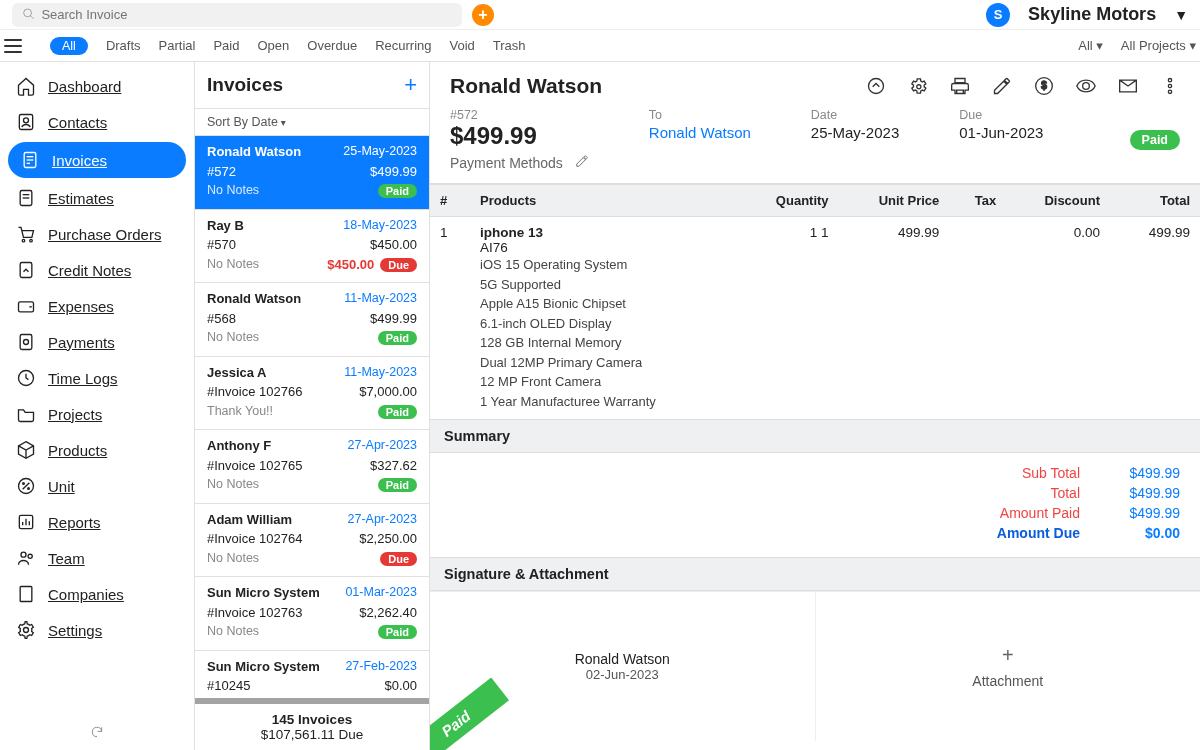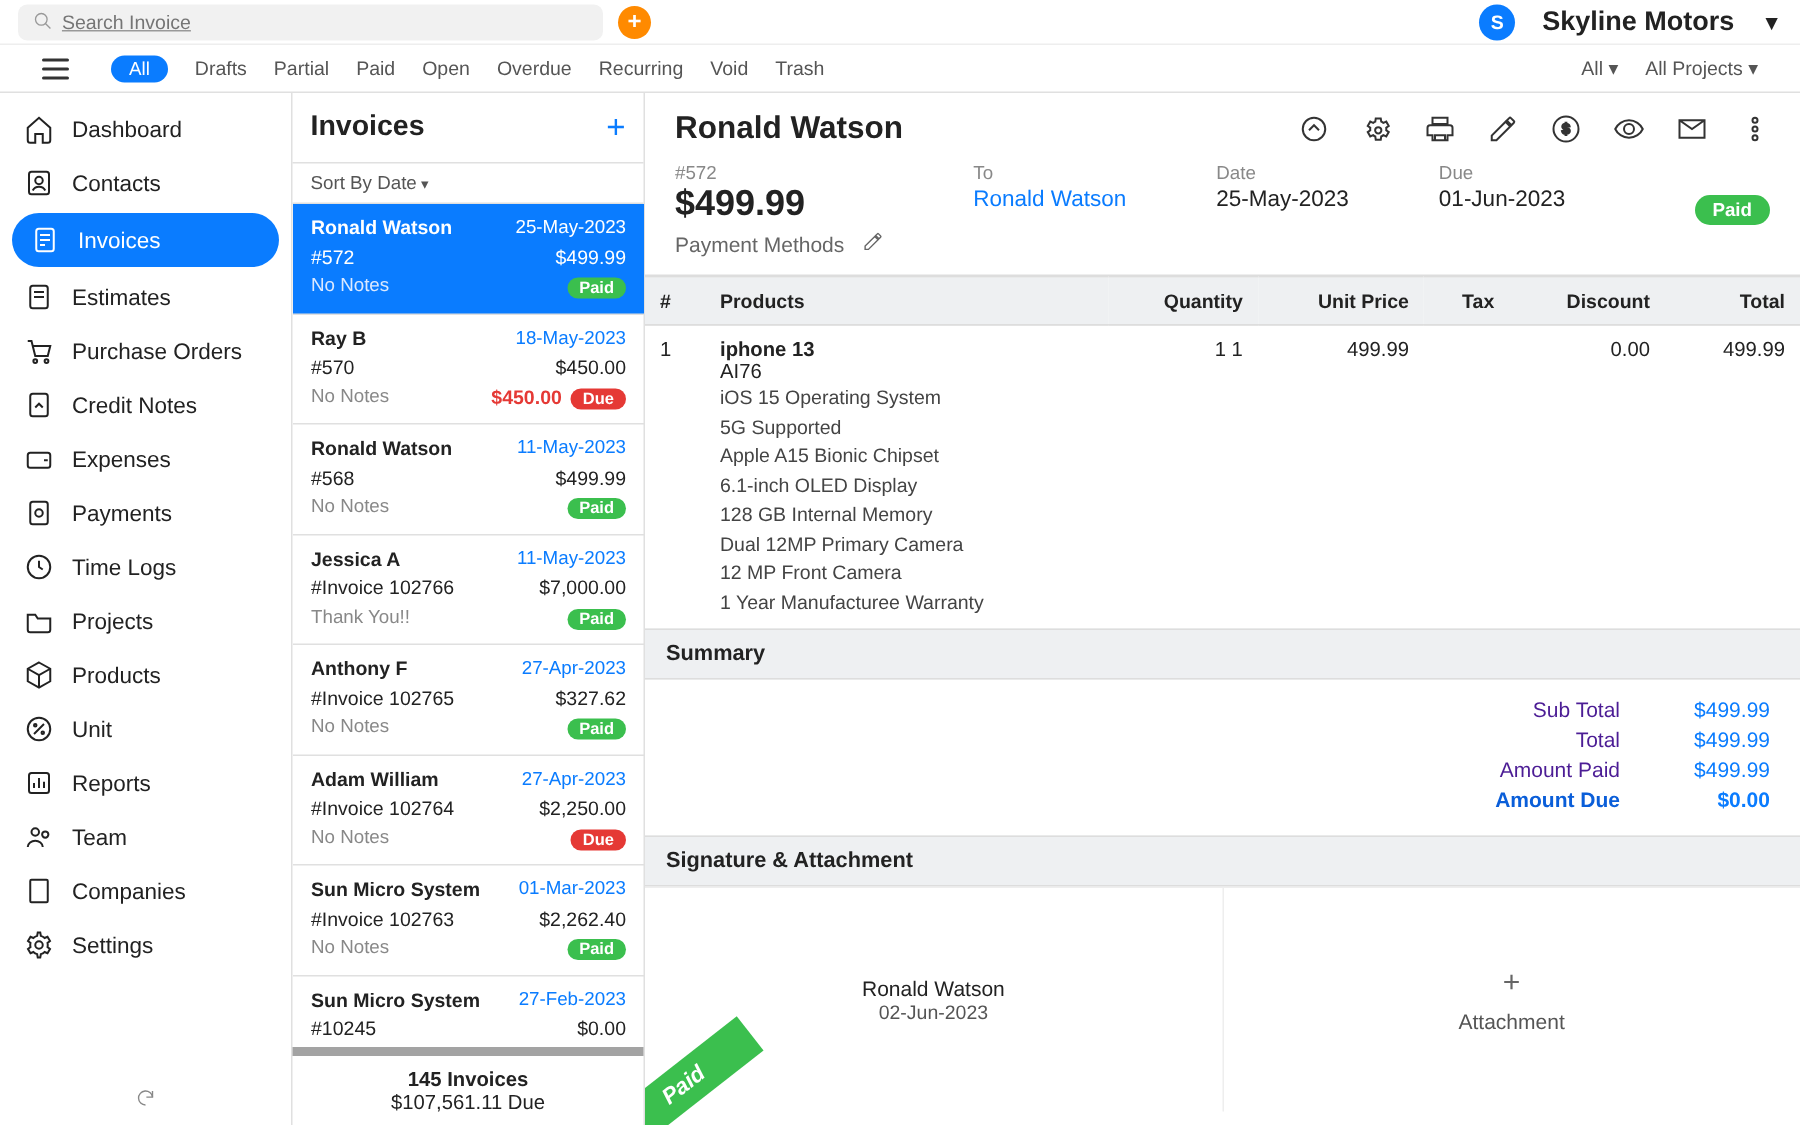--- a/index.html
+++ b/index.html
@@ -1,39 +1,39 @@
 <!DOCTYPE html>
 <html><head>
 <meta charset="utf-8">
 <style>
 * { box-sizing: border-box; margin: 0; padding: 0; }
 body { font-family: -apple-system, BlinkMacSystemFont, "Segoe UI", Helvetica, Arial, sans-serif; font-size: 14px; color: #222; background: #fff; width: 1200px; height: 750px; overflow: hidden; }
 
 
 .topbar { display: flex; align-items: center; height: 30px; padding: 4px 12px; gap: 10px; border-bottom: 1px solid #eee; }
-.search-wrap { display: flex; background: #f1f1f1; border-radius: 6px; padding: 4px 10px; width: 390px; height: 24px; color: #999; text-decoration: underline; }
+.search-wrap { display: flex; background: #f1f1f1; border-radius: 6px; padding: 4px 10px; width: 450px; height: 24px; color: #999; }
 .search-wrap input { border: none; background: transparent; outline: none; font-size: 13px; width: 100%; color: #333; }
 .search-wrap svg { margin-right: 6px; }
 .plus-btn { width: 22px; height: 22px; border-radius: 50%; background: #ff8a00; color: #fff; display: flex; align-items: center; justify-content: center; font-size: 16px; font-weight: bold; cursor: pointer; }
 .topbar-spacer { flex: 1; }
 .org-badge { width: 24px; height: 24px; border-radius: 50%; background: #0a7cff; color: #fff; display: flex; align-items: center; justify-content: center; font-weight: 600; font-size: 13px; }
 .org-name { font-weight: 600; font-size: 18px; margin-left: 8px; margin-right: 8px; }
 
 
-.filterbar { display: flex; align-items: center; height: 32px; border-bottom: 1px solid #e0e0e0; padding: 0 28px; gap: 18px; font-size: 13px; color: #555; }
+.filterbar { display: flex; align-items: center; height: 32px; border-bottom: 1px solid #e0e0e0; padding: 0 4px; gap: 18px; font-size: 13px; color: #555; }
 .filterbar .hamburger { width: 18px; height: 14px; display: flex; flex-direction: column; justify-content: space-between; cursor: pointer; margin-right: 10px; }
 .filterbar .hamburger span { height: 2px; background: #333; border-radius: 1px; }
 .pill { background: #0a7cff; color: #fff; border-radius: 10px; padding: 2px 12px; font-size: 12.5px; }
 .filterbar .item { cursor: pointer; }
 .filterbar .right { margin-left: auto; display: flex; gap: 18px; }
 
 
 .main { display: flex; height: calc(750px - 62px); }
 .sidebar { width: 195px; border-right: 1px solid #e0e0e0; padding-top: 6px; }
-.nav-item { display: flex; align-items: center; gap: 12px; padding: 8px 16px; font-size: 15px; cursor: pointer; color: #222; }
+.nav-item { display: flex; align-items: center; gap: 12px; padding: 8px 16px; font-size: 15px; cursor: pointer; color: #222; text-decoration: underline; }
 .nav-item.active { background: #0a7cff; color: #fff; border-radius: 18px; margin: 2px 8px; padding: 8px 12px; }
 .nav-item .icon { width: 20px; height: 20px; display: flex; align-items: center; justify-content: center; }
 .sidebar-footer { position: absolute; bottom: 8px; left: 90px; color: #888; }
 
 
 .listcol { width: 235px; border-right: 1px solid #e0e0e0; display: flex; flex-direction: column; position: relative; }
 .list-header { display: flex; align-items: center; justify-content: space-between; padding: 10px 12px; border-bottom: 1px solid #e0e0e0; }
 .list-header h2 { font-size: 19px; font-weight: 700; }
 .list-header .add { color: #0a7cff; font-size: 22px; cursor: pointer; font-weight: 300; }
 .sort-row { padding: 6px 12px; font-size: 12.5px; color: #555; border-bottom: 1px solid #e0e0e0; cursor: pointer; }
@@ -73,21 +73,21 @@
 .items-table thead th { background: #eef0f2; font-size: 13px; font-weight: 600; text-align: left; padding: 8px 10px; border-top: 1px solid #ddd; border-bottom: 1px solid #ddd; }
 .items-table thead th.r { text-align: right; }
 .items-table td { padding: 8px 10px; font-size: 13.5px; vertical-align: top; }
 .items-table td.r { text-align: right; }
 .prod-name { font-weight: 600; }
 .prod-desc { color: #444; font-size: 13px; line-height: 1.5; white-space: pre-line; }
 
 .section-bar { background: #eef0f2; padding: 8px 14px; font-size: 14.5px; font-weight: 600; border-top: 1px solid #ddd; border-bottom: 1px solid #ddd; }
 .summary-rows { padding: 10px 20px 14px; }
 .sum-row { display: flex; justify-content: flex-end; gap: 30px; padding: 2px 0; font-size: 14px; }
-.sum-row .lab { color: #4c1d95; min-width: 110px; text-align: right; }
+.sum-row .lab { color: #ef4444; min-width: 110px; text-align: right; }
 .sum-row .val { color: #0a7cff; min-width: 70px; text-align: right; }
 .sum-row.bold .lab { color: #0a5ed9; font-weight: 700; }
 .sum-row.bold .val { font-weight: 700; }
 
 .sig-area { display: flex; border-top: 1px solid #eee; min-height: 150px; }
 .sig-left { flex: 1; display: flex; flex-direction: column; align-items: center; justify-content: center; border-right: 1px solid #eee; }
 .sig-left .n { font-size: 14px; }
 .sig-left .d { font-size: 13px; color: #555; }
 .sig-right { flex: 1; display: flex; flex-direction: column; align-items: center; justify-content: center; color: #555; }
 .sig-right .plus { font-size: 20px; color: #666; margin-bottom: 6px; }

